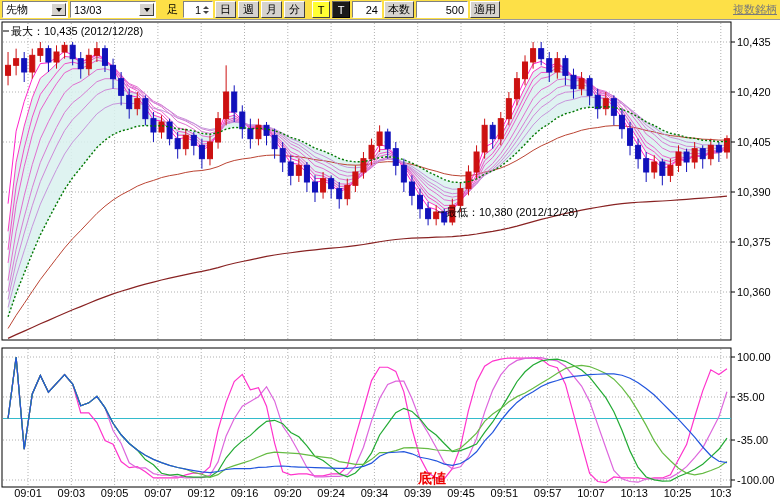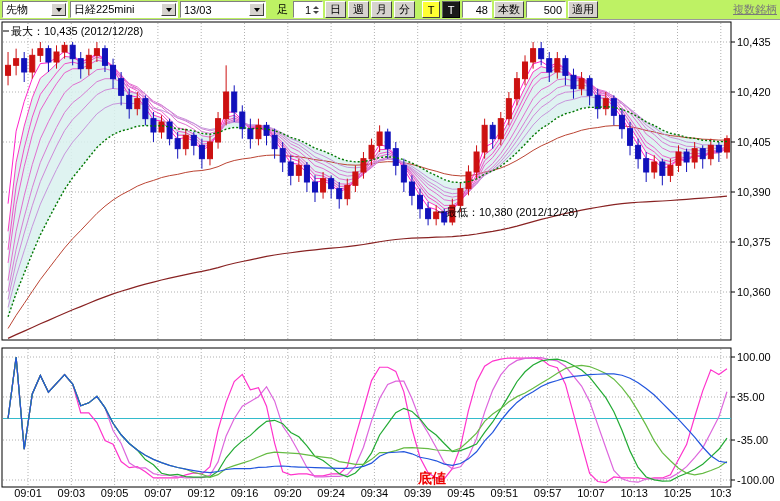--- a/index.html
+++ b/index.html
@@ -1,18 +1,18 @@
 <!DOCTYPE html>
 <html><head>
 <meta charset="utf-8">
 <style>
   *{margin:0;padding:0;box-sizing:border-box;}
   html,body{width:780px;height:501px;}
   body{background:#fff;font-family:"Liberation Sans","DejaVu Sans",sans-serif;position:relative;overflow:hidden;}
-  .toolbar{position:absolute;top:0;left:0;width:780px;height:20px;background:#bef264;display:flex;align-items:center;gap:2px;padding:1px 2px;border-bottom:1px solid #9a9a9a;z-index:2;font-size:11px;color:#000;}
+  .toolbar{position:absolute;top:0;left:0;width:780px;height:20px;background:#fde047;display:flex;align-items:center;gap:2px;padding:1px 2px;border-bottom:1px solid #9a9a9a;z-index:2;font-size:11px;color:#000;}
   .dd{background:#fff;border:1px solid;border-color:#808080 #fff #fff #808080;height:17px;display:flex;align-items:center;justify-content:space-between;padding-left:3px;overflow:hidden;white-space:nowrap;}
   .dd-btn{width:15px;height:13px;background:#d6d3ce;border:1px solid;border-color:#fff #404040 #404040 #fff;display:flex;align-items:center;justify-content:center;margin:0 1px 0 2px;flex:0 0 auto;}
   .arr{width:0;height:0;border-left:3px solid transparent;border-right:3px solid transparent;border-top:4px solid #000;}
   .btn{background:#d6d3ce;border:1px solid;border-color:#fff #404040 #404040 #fff;height:17px;padding:0 3px;display:flex;align-items:center;justify-content:center;white-space:nowrap;}
   .inp{background:#fff;border:1px solid;border-color:#808080 #fff #fff #808080;height:17px;padding:0 3px;display:flex;align-items:center;justify-content:flex-end;}
   .t-yellow{background:#ffff33;width:18px;}
   .t-black{background:#1a1a1a;color:#fff;width:18px;border-color:#666 #000 #000 #666;}
   .lbl{padding:0 3px;white-space:nowrap;}
   .spin{display:flex;flex-direction:column;margin-left:2px;}
   .spin i{width:0;height:0;border-left:3px solid transparent;border-right:3px solid transparent;display:block;margin:1px 0;}
@@ -323,26 +323,20 @@
     </svg>
 </div>
 
 <div class="toolbar">
   <div class="dd" style="width:66px">
     <span>先物</span>
     <span class="dd-btn">
         <i class="arr"></i>
       </span>
   </div>
-  <div class="dd" style="width:108px">
-    <span>日経225mini</span>
-    <span class="dd-btn">
-        <i class="arr"></i>
-      </span>
-  </div>
   <div class="dd" style="width:86px;margin-left:0">
     <span>13/03</span>
     <span class="dd-btn">
         <i class="arr"></i>
       </span>
   </div>
   <span class="lbl" style="margin-left:6px">足</span>
   <div class="inp" style="width:30px">
     <span>1</span>
     <span class="spin">
@@ -350,21 +344,21 @@
         <i class="dn"></i>
       </span>
   </div>
   <div class="btn" style="width:21px">日</div>
   <div class="btn" style="width:21px">週</div>
   <div class="btn" style="width:21px">月</div>
   <div class="btn" style="width:21px">分</div>
   <div class="btn t-yellow" style="margin-left:5px">T</div>
   <div class="btn t-black">T</div>
   <div class="inp" style="width:30px">
-    <span>48</span>
+    <span>24</span>
   </div>
   <div class="btn">本数</div>
-  <div class="inp" style="width:40px">
+  <div class="inp" style="width:52px">
     <span>500</span>
   </div>
   <div class="btn">適用</div>
   <span class="multi">複数銘柄</span>
 </div>
 
 </body></html>

